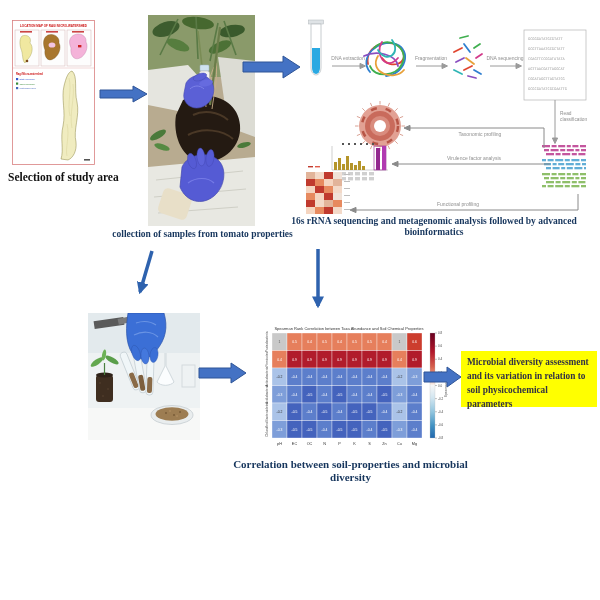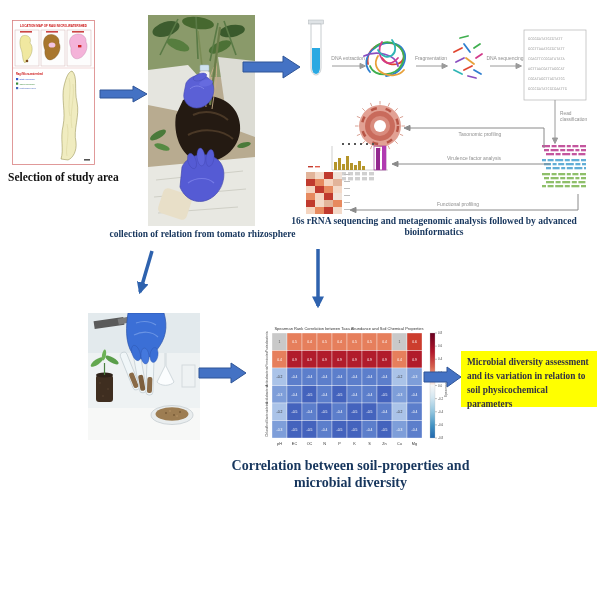--- a/index.html
+++ b/index.html
@@ -5,21 +5,21 @@
   html,body{margin:0;padding:0;background:#fff;}
   #canvas{position:relative;width:600px;height:600px;background:#ffffff;overflow:hidden;
           font-family:"Liberation Sans",sans-serif;}
   .abs{position:absolute;}
   .caption{position:absolute;font-family:"Liberation Serif",serif;font-weight:bold;
            color:var(--caption,#17365d);text-align:center;line-height:1.2;}
   #caption-study{left:8px;top:171px;width:150px;font-size:11.5px;color:#111;text-align:left;}
   #caption-collect{left:95px;top:229px;width:215px;font-size:9.5px;}
   #caption-seq{left:268px;top:216px;width:332px;font-size:9.5px;}
   #caption-soil{left:78px;top:444px;width:140px;font-size:9.5px;}
-  #caption-corr{left:228px;top:458px;width:245px;font-size:14px;}
+  #caption-corr{left:228px;top:458px;width:245px;font-size:11px;}
   #outcome-box{left:461px;top:351px;width:136px;height:56px;background:var(--highlight,#ffff00);
                color:#333344;font-family:"Liberation Serif",serif;font-weight:600;
                font-size:9.3px;line-height:1.5;padding:5px 6px;box-sizing:border-box;text-align:left;}
   svg{display:block;}
   .lbl{fill:#8f8f8f;font-family:"Liberation Sans",sans-serif;}
 </style>
 </head>
 <body>
 
 <div id="canvas">
@@ -105,21 +105,21 @@
       <ellipse cx="62" cy="143" rx="4" ry="8.5" fill="#555bd4" transform="rotate(8 62 143)" stroke="#4246ae" stroke-width="0.4"></ellipse>
       <path d="M40,168 C48,162 60,162 66,168" stroke="#767be6" stroke-width="1.2" fill="none"></path>
     </g>
     <g>
       <ellipse cx="10" cy="120" rx="9" ry="3.4" fill="#4a7a3a" transform="rotate(-30 10 120)"></ellipse>
       <ellipse cx="14" cy="132" rx="8" ry="3" fill="#558a42" transform="rotate(18 14 132)"></ellipse>
       <ellipse cx="96" cy="130" rx="7" ry="2.6" fill="#4a7a3a" transform="rotate(-14 96 130)"></ellipse>
     </g>
   </svg>
 
-  <div class="caption" id="caption-collect">collection of relation from tomato rhizosphere</div>
+  <div class="caption" id="caption-collect">collection of samples from tomato properties</div>
 
   <svg class="abs" id="workflow-svg" style="left:298px;top:14px" width="300" height="212" viewBox="0 0 300 212">
 
     <g>
       <rect x="10.5" y="6" width="15" height="4" fill="#dfe3e6" stroke="#b0b6ba" stroke-width="0.5"></rect>
       <path d="M13,10 h10 v44 a5,7 0 0 1 -10,0 z" fill="#ffffff" stroke="#b9bfc3" stroke-width="0.8"></path>
       <path d="M14,34 h8 v20 a4,6 0 0 1 -8,0 z" fill="#2aa9e2"></path>
     </g>
 
     <g stroke="#9a9a9a" stroke-width="1" fill="#9a9a9a">

